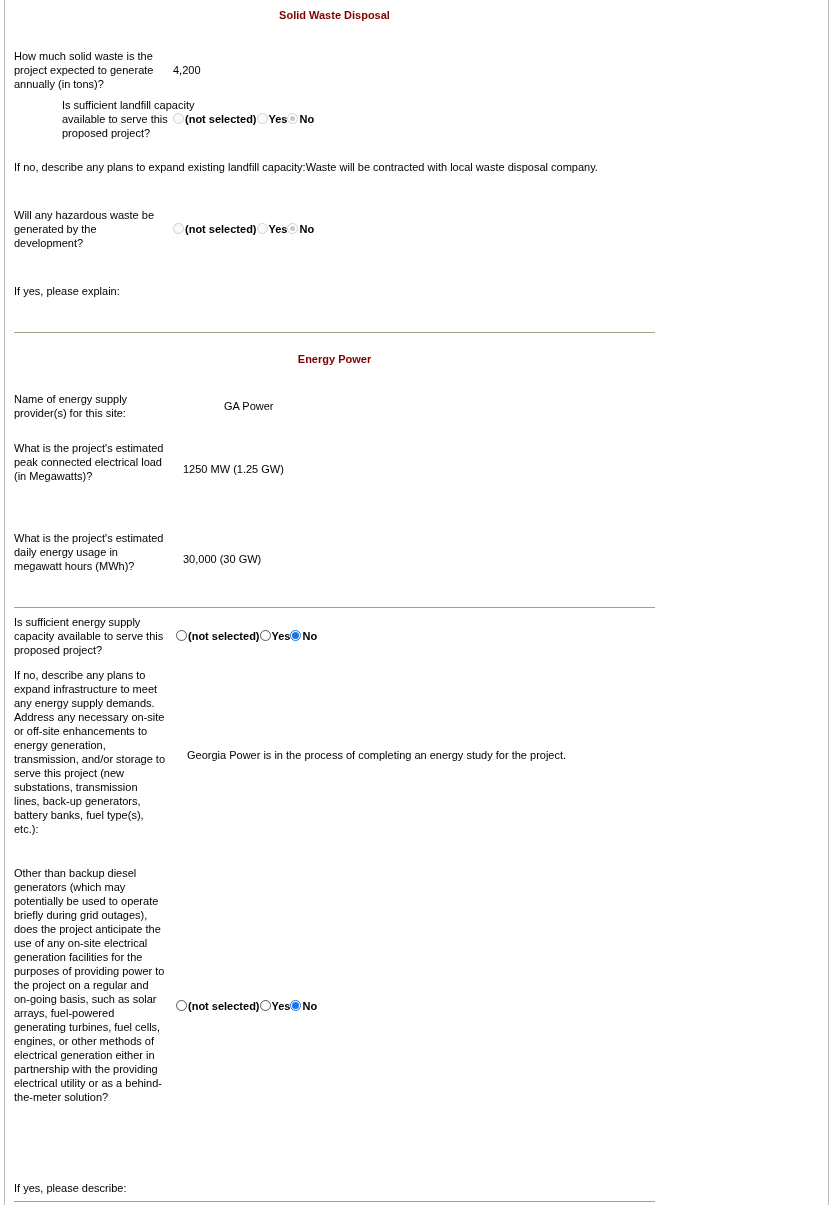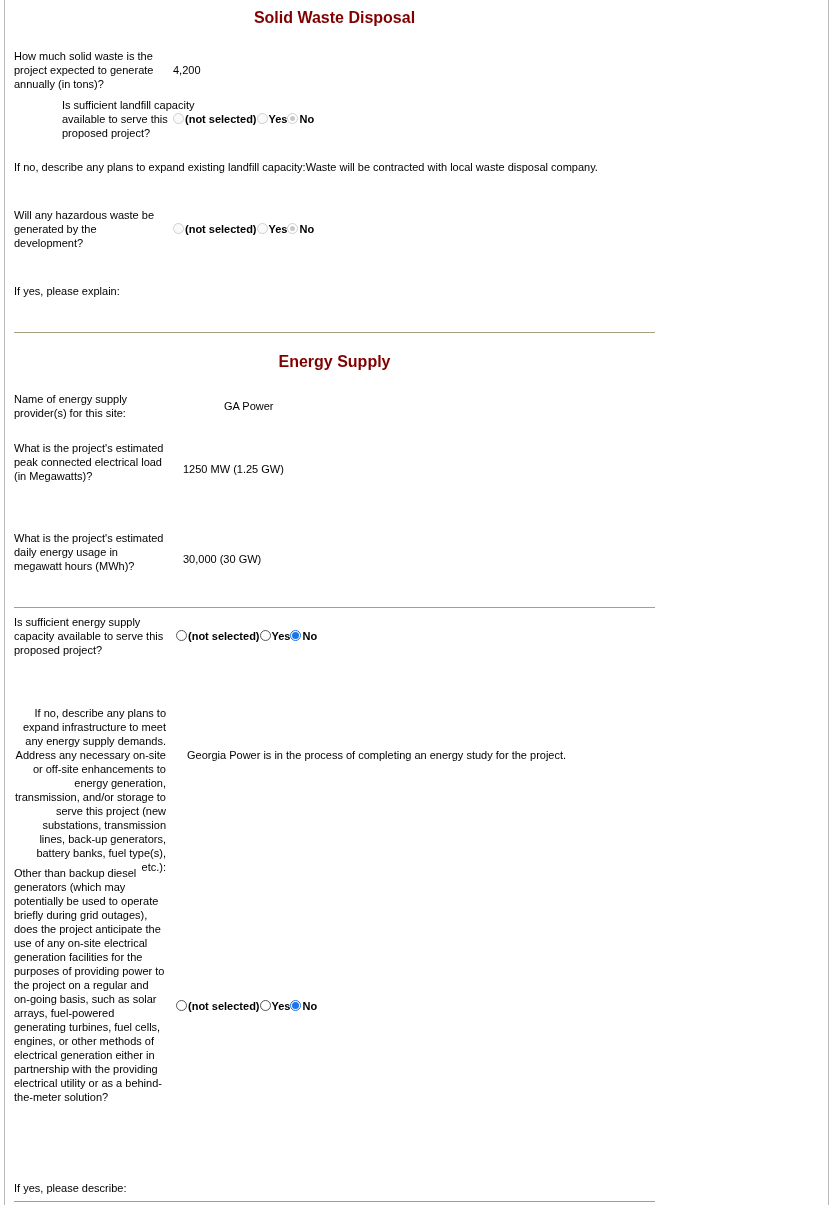--- a/index.html
+++ b/index.html
@@ -4,21 +4,21 @@
 <style>
   html, body { margin: 0; padding: 0; background: #ffffff; }
   body {
     width: 835px; height: 1205px; position: relative; overflow: hidden;
     font-family: "Liberation Sans", sans-serif; font-size: 11px; color: #000;
   }
   .frame-left { position: absolute; left: 4px; top: 0; width: 1px; height: 1205px; background: #b8b8b8; }
   .frame-right { position: absolute; left: 828px; top: 0; width: 1px; height: 1205px; background: #b8b8b8; }
   .heading {
     position: absolute; left: 14px; width: 641px; text-align: center;
-    font-size: 16px; font-weight: bold; color: #800000;
+    font-size: 11px; font-weight: bold; color: #800000;
   }
   .label { position: absolute; left: 14px; width: 152px; line-height: 14px; }
   .value { position: absolute; line-height: 14px; white-space: nowrap; }
   .rule { position: absolute; left: 14px; width: 641px; height: 1px; background: #a3a382; }
   .radios { position: absolute; display: flex; align-items: center; white-space: nowrap; line-height: 14px; }
   .radio {
     display: inline-block; width: 11px; height: 11px; border-radius: 50%;
     box-sizing: border-box; margin-right: 1px; position: relative; top: -1px;
   }
   .radio.disabled { border: 1px solid #d0d0d0; background: #fafafa; }
@@ -64,21 +64,21 @@
     <span class="opt-label">Yes</span>
   <span class="radio disabled checked"></span>
     <span class="opt-label">No</span>
 </div>
 
 <div class="label" style="top:284px;">If yes, please explain:</div>
 <div class="value" style="left:173px; top:284px;"></div>
 
 <div class="rule" style="top:332px;"></div>
 
-<div class="heading" style="top:353px;">Energy Supply</div>
+<div class="heading" style="top:353px;">Energy Power</div>
 
 <div class="label" style="top:392px;">Name of energy supply provider(s) for this site:</div>
 <div class="value" style="left:180px; top:399px;margin-left:44px;">GA Power</div>
 
 <div class="label" style="top:441px;">What is the project's estimated peak connected electrical load (in Megawatts)?</div>
 <div class="value" style="left:183px; top:462px;">1250 MW (1.25 GW)</div>
 
 <div class="label" style="top:531px;">What is the project's estimated daily energy usage in megawatt hours (MWh)?</div>
 <div class="value" style="left:183px; top:552px;">30,000 (30 GW)</div>
 
@@ -87,21 +87,21 @@
 <div class="label" style="top:615px;">Is sufficient energy supply capacity available to serve this proposed project?</div>
 <div class="radios" style="left:176px; top:629px;">
   <span class="radio enabled"></span>
     <span class="opt-label">(not selected)</span>
   <span class="radio enabled"></span>
     <span class="opt-label">Yes</span>
   <span class="radio enabled checked"></span>
     <span class="opt-label">No</span>
 </div>
 
-<div class="label" style="top:706px;text-align:right;">If no, describe any plans to expand infrastructure to meet any energy supply demands. Address any necessary on-site or off-site enhancements to energy generation, transmission, and/or storage to serve this project (new substations, transmission lines, back-up generators, battery banks, fuel type(s), etc.):</div>
+<div class="label" style="top:668px;">If no, describe any plans to expand infrastructure to meet any energy supply demands. Address any necessary on-site or off-site enhancements to energy generation, transmission, and/or storage to serve this project (new substations, transmission lines, back-up generators, battery banks, fuel type(s), etc.):</div>
 <div class="value" style="left:180px; top:748px;margin-left:7px;">Georgia Power is in the process of completing an energy study for the project.</div>
 
 <div class="label" style="top:866px;">Other than backup diesel generators (which may potentially be used to operate briefly during grid outages), does the project anticipate the use of any on-site electrical generation facilities for the purposes of providing power to the project on a regular and on-going basis, such as solar arrays, fuel-powered generating turbines, fuel cells, engines, or other methods of electrical generation either in partnership with the providing electrical utility or as a behind-the-meter solution?</div>
 <div class="radios" style="left:176px; top:999px;">
   <span class="radio enabled"></span>
     <span class="opt-label">(not selected)</span>
   <span class="radio enabled"></span>
     <span class="opt-label">Yes</span>
   <span class="radio enabled checked"></span>
     <span class="opt-label">No</span>

